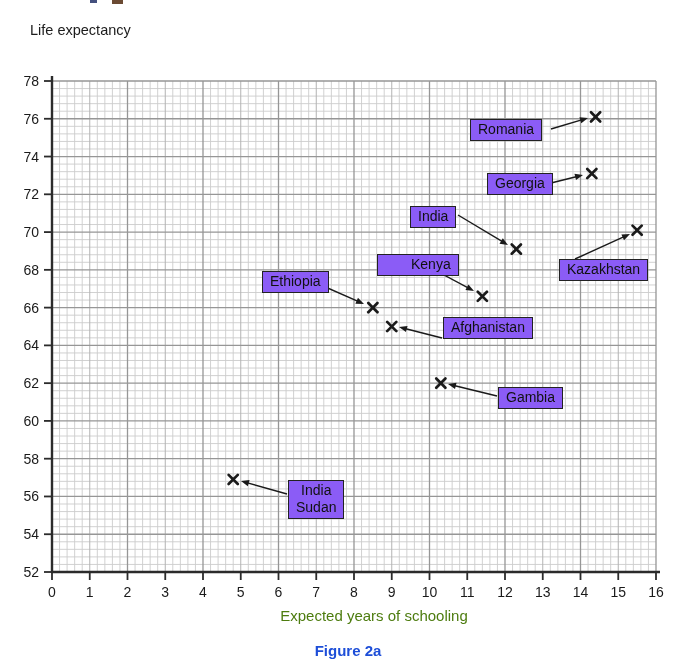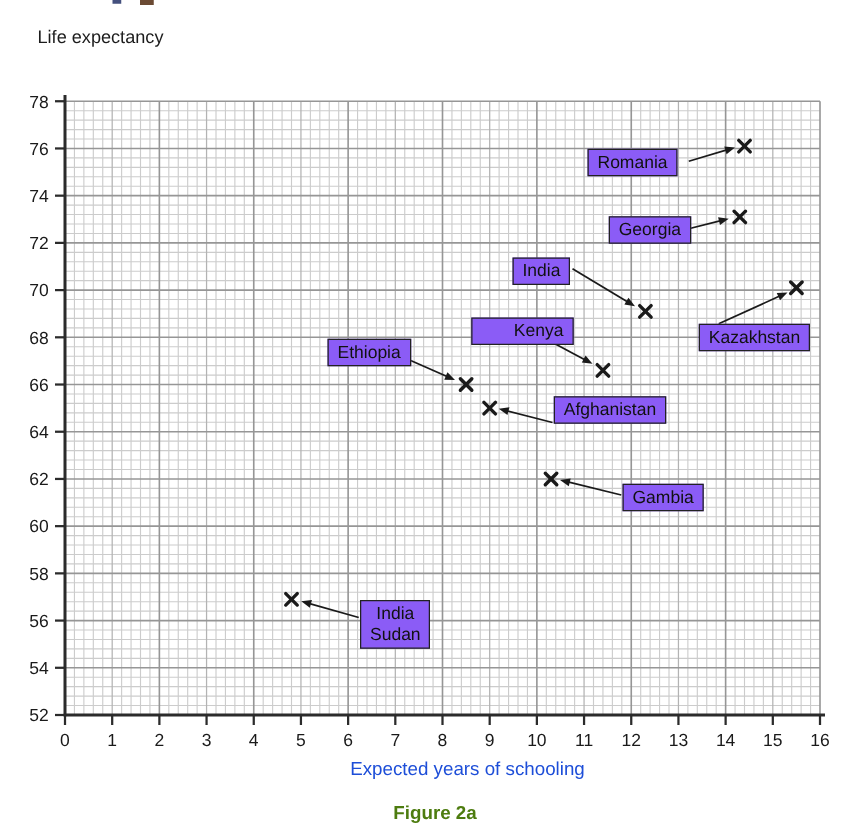--- a/index.html
+++ b/index.html
@@ -7,25 +7,25 @@
     position:relative;width:688px;height:663px;background:#ffffff;
     font-family:"Liberation Sans", sans-serif;color:#1a1a1a;overflow:hidden;
   }
   .clip-frag{position:absolute;top:0;}
   .y-title{
     position:absolute;left:30px;top:21px;font-size:14.5px;line-height:18.5px;
     color:#1c1c1c;
   }
   .x-title{
     position:absolute;left:374px;top:607px;transform:translateX(-50%);
-    font-size:15px;color:#1d4ed8;white-space:nowrap;
+    font-size:15px;color:#4d7c0f;white-space:nowrap;
   }
   .fig-caption{
     position:absolute;left:348px;top:642px;transform:translateX(-50%);
-    font-size:15px;font-weight:bold;color:#4d7c0f;white-space:nowrap;
+    font-size:15px;font-weight:bold;color:#1d4ed8;white-space:nowrap;
   }
   svg.chart{position:absolute;left:0;top:0;}
   .country-label{
     position:absolute;border:1.5px solid #222;background:#8b5cf6;
     padding:1px 7px 2px 7px;font-size:14px;line-height:17px;color:#111;
     white-space:nowrap;text-align:center;box-sizing:border-box;z-index:3;
   }
   .tick-text{font-family:"Liberation Sans", sans-serif;}
 </style>
 </head>

